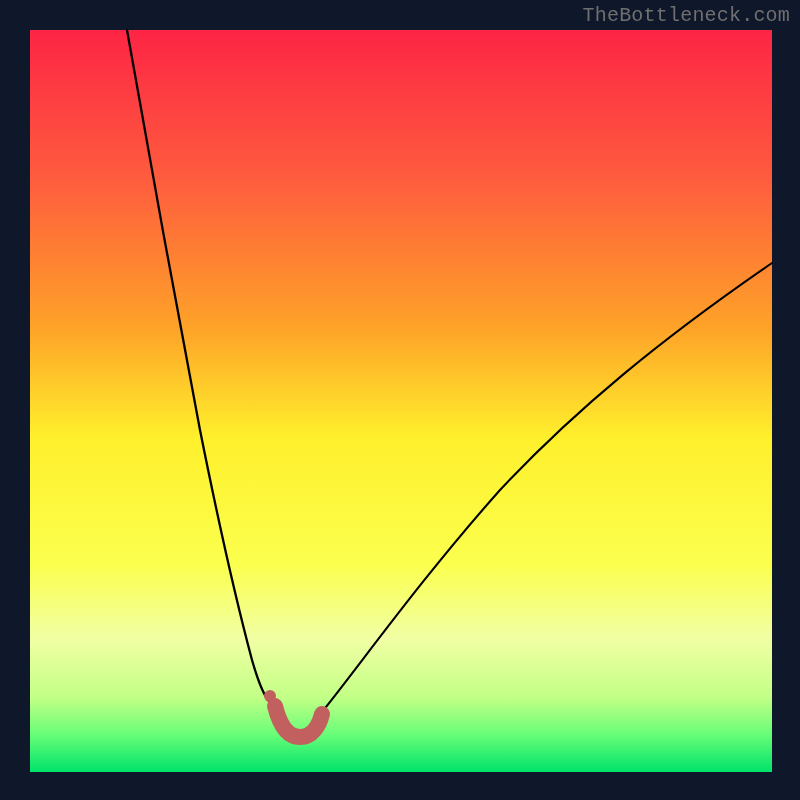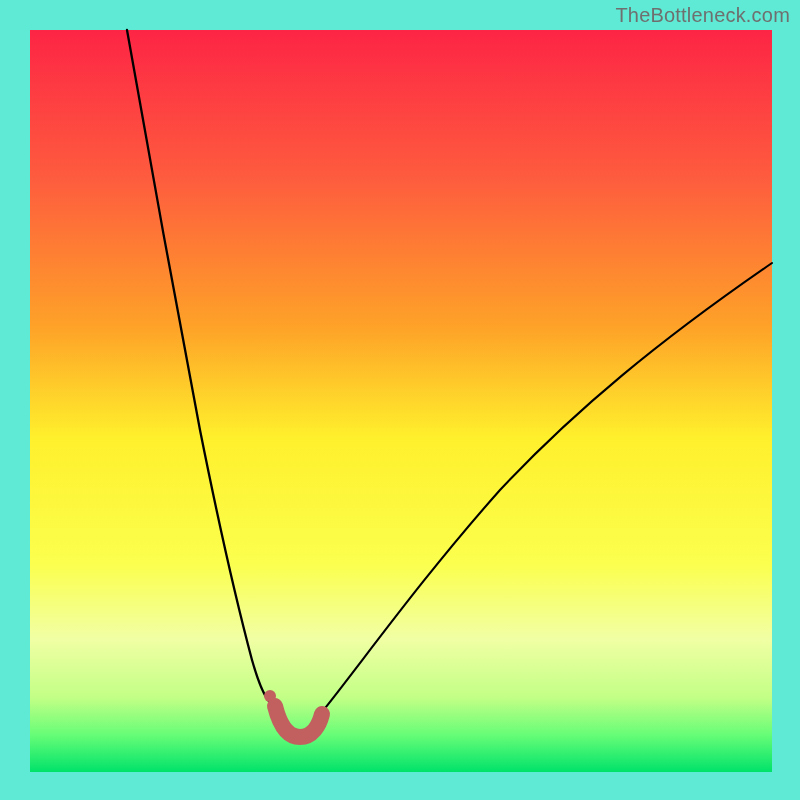--- a/index.html
+++ b/index.html
@@ -7,21 +7,22 @@
     padding: 0;
     width: 800px;
     height: 800px;
     background: #000;
     overflow: hidden;
     font-family: Arial, Helvetica, sans-serif;
   }
   .frame {
     position: absolute;
     inset: 0;
-    background: #5eead4;
+    background: #0f172a;
+    font-family: Liberation Mono, monospace;
   }
   .watermark {
     position: absolute;
     top: 4px;
     right: 10px;
     color: #6f6f6f;
     font-size: 20px;
     font-weight: 500;
     letter-spacing: 0.2px;
     z-index: 10;

